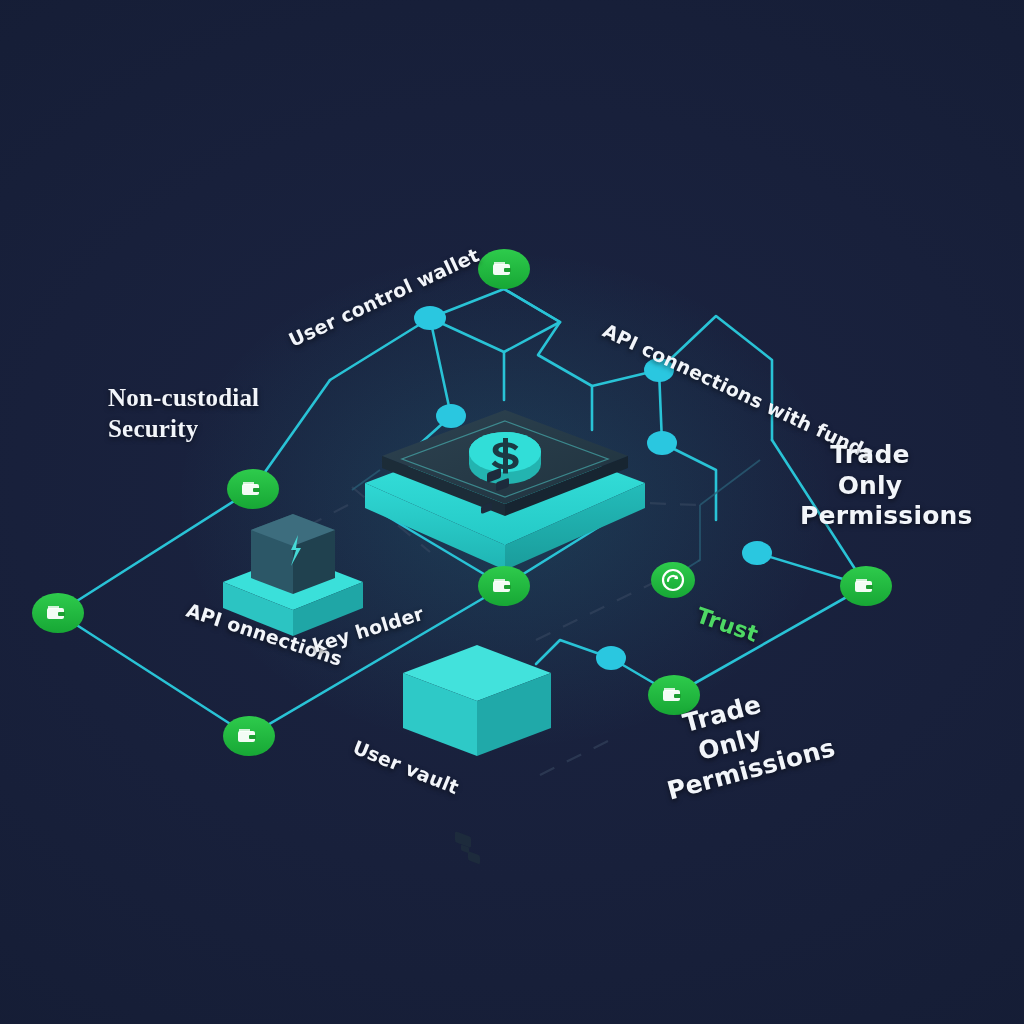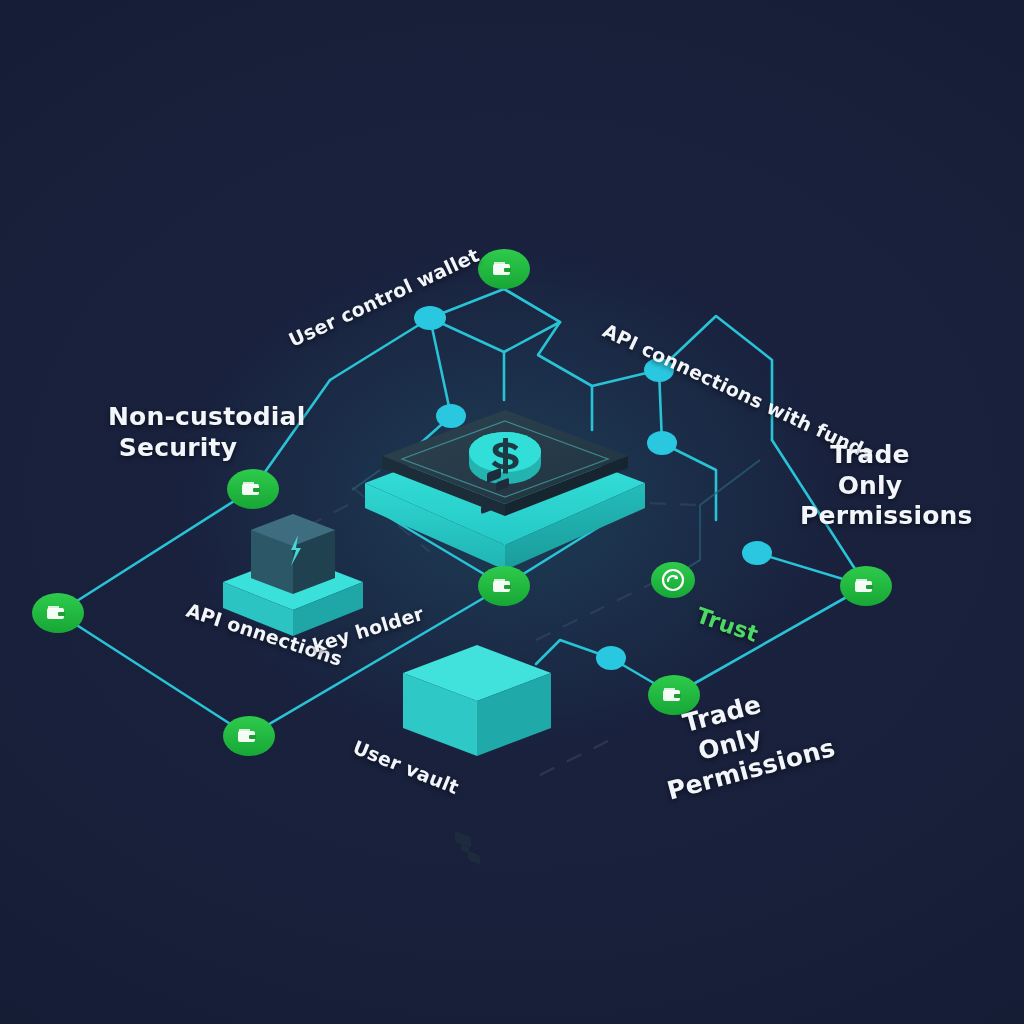--- a/index.html
+++ b/index.html
@@ -232,23 +232,23 @@
         <ellipse cx="674" cy="695" rx="26" ry="20" fill="url(#gGreen)"></ellipse>
         <g fill="#ffffff" transform="translate(674,695)">
           <path d="M-9 -5 h13 a2 2 0 0 1 2 2 v7 a2 2 0 0 1 -2 2 h-13 a2 2 0 0 1 -2 -2 v-7 a2 2 0 0 1 2 -2 z" opacity=".95"></path>
           <rect x="0" y="-1" width="7" height="4" rx="1" fill="#1c9e32"></rect>
           <path d="M-10 -7 h11 v3 h-11 z" opacity=".8"></path>
         </g>
       </g>
     </g>
   </svg>
 
-  <div class="label big" style="left:108px;top:402px;width:200px;text-align:left;">
+  <div class="label big" style="left:108px;top:383px;width:200px;text-align:left;font-family:Liberation Serif, serif;">
     <span class="two-line">Non-custodial</span>
-    <span class="two-line" style="display:block;text-align:center;width:140px;">Security</span>
+    <span class="two-line" style="display:block;width:140px;">Security</span>
   </div>
 
   <div class="label rot" style="left:290px;top:330px;transform:rotate(-25deg);transform-origin:left center;">User control wallet</div>
 
   <div class="label rot" style="left:604px;top:318px;transform:rotate(25deg);transform-origin:left center;">API connections with funds</div>
 
   <div class="label big" style="left:800px;top:440px;width:140px;text-align:center;">
     <span class="two-line">Trade Only</span>
     <span class="two-line">Permissions</span>
   </div>

